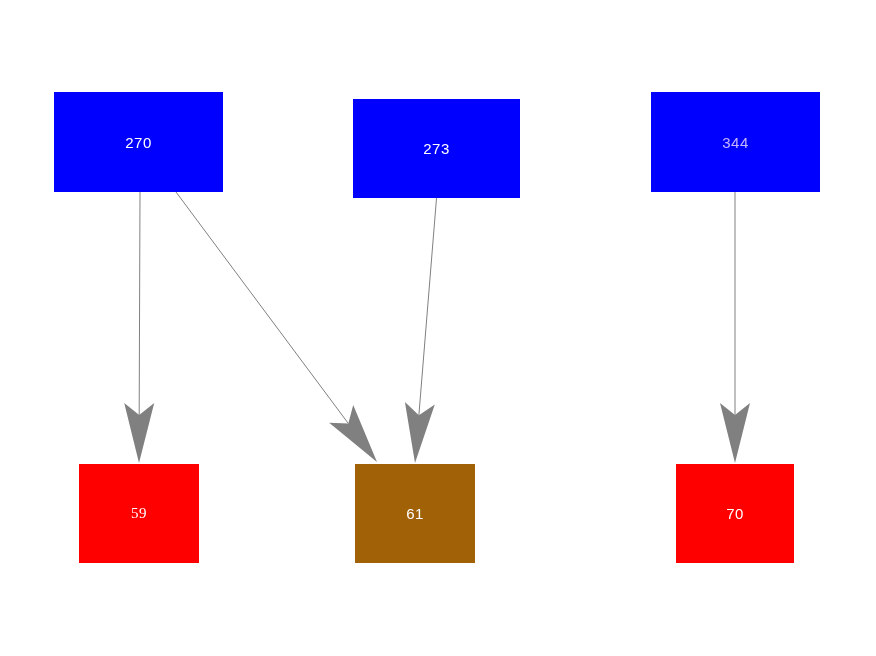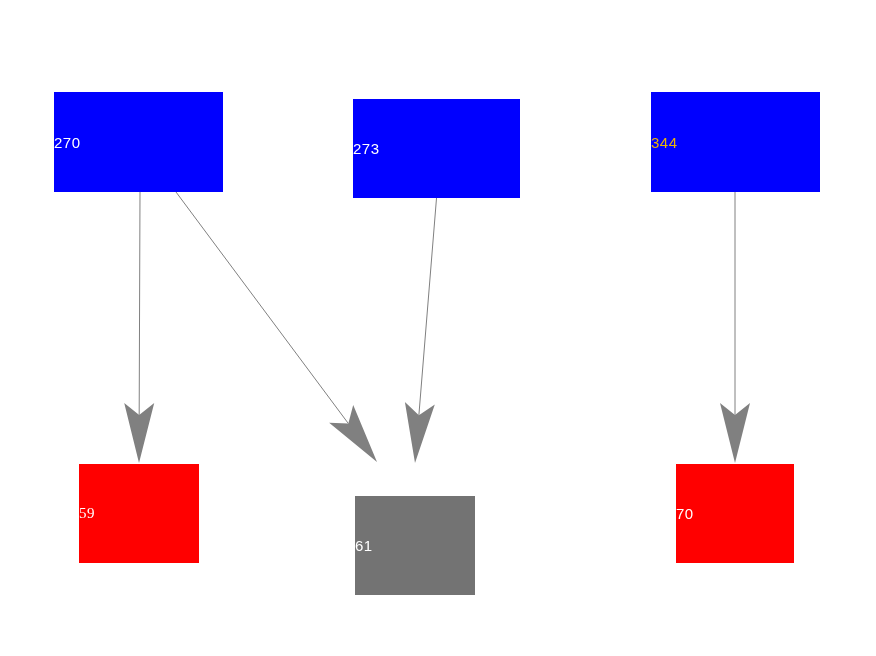--- a/index.html
+++ b/index.html
@@ -19,20 +19,21 @@
     position: absolute;
     left: 0;
     top: 0;
     width: 876px;
     height: 656px;
   }
   .node {
     position: absolute;
     display: flex;
     align-items: center;
+    justify-content: center;
     box-sizing: border-box;
   }
   .node-label {
     color: #ffffff;
     font-size: 15px;
     letter-spacing: 0.5px;
   }
 </style>
 </head>
 <body>
@@ -57,25 +58,25 @@
       </g>
     </svg>
   <div id="node-layer">
       <div class="node" style="left: 54px; top: 92px; width: 169px; height: 100px; background: rgb(0, 0, 255);">
         <span class="node-label" style="color: rgb(255, 255, 255);">270</span>
       </div>
       <div class="node" style="left: 353px; top: 99px; width: 167px; height: 99px; background: rgb(0, 0, 255);">
         <span class="node-label" style="color: rgb(255, 255, 255);">273</span>
       </div>
       <div class="node" style="left: 651px; top: 92px; width: 169px; height: 100px; background: rgb(0, 0, 255);">
-        <span class="node-label" style="color: #eab308;">344</span>
+        <span class="node-label" style="color: #c4b5fd;">344</span>
       </div>
       <div class="node" style="left: 79px; top: 464px; width: 120px; height: 99px; background: rgb(255, 0, 0); font-family: Liberation Serif, serif;">
         <span class="node-label" style="color: rgb(255, 255, 255);">59</span>
       </div>
-      <div class="node" style="left: 355px; top: 464px; width: 120px; height: 99px; background: #737373; margin-top: 32px;">
+      <div class="node" style="left: 355px; top: 464px; width: 120px; height: 99px; background: #a16207;">
         <span class="node-label" style="color: rgb(255, 255, 255);">61</span>
       </div>
       <div class="node" style="left: 676px; top: 464px; width: 118px; height: 99px; background: rgb(255, 0, 0);">
         <span class="node-label" style="color: rgb(255, 255, 255);">70</span>
       </div>
     </div>
 </div>
 
 </body></html>

